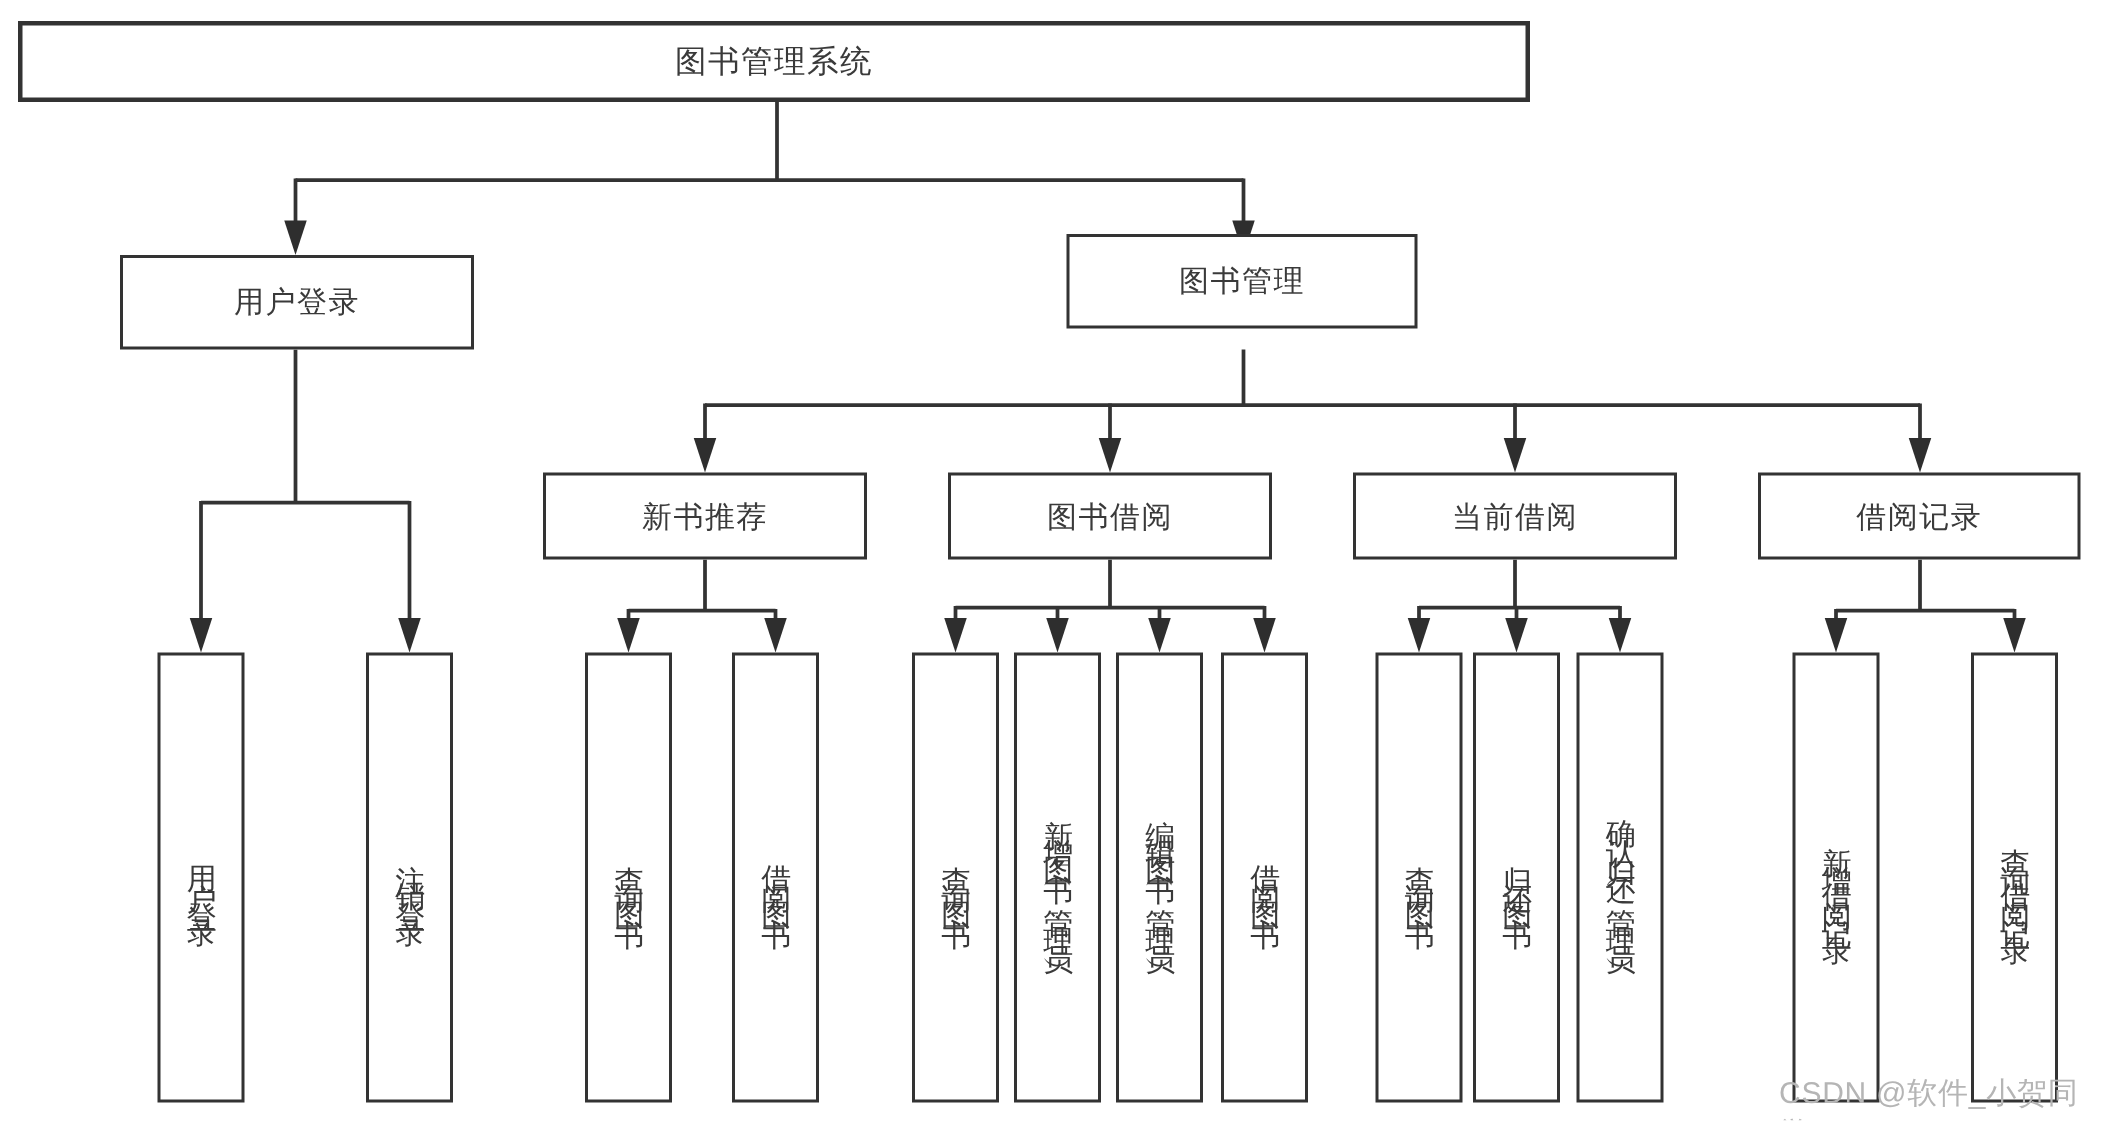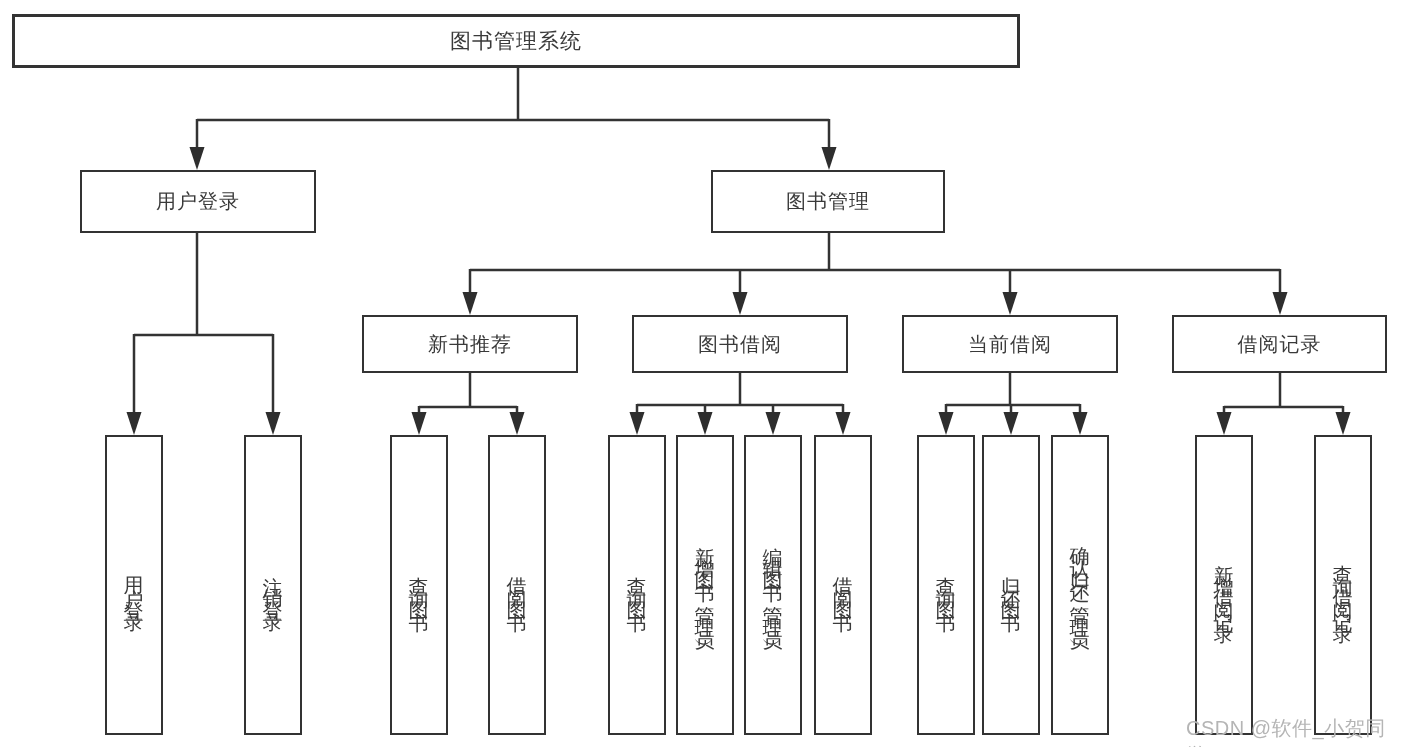--- a/index.html
+++ b/index.html
@@ -143,21 +143,21 @@
       <polygon points="1003.5,412 1018.5,412 1011,435"></polygon>
       <polygon points="1072.5,412 1087.5,412 1080,435"></polygon>
       <polygon points="1216.5,412 1231.5,412 1224,435"></polygon>
       <polygon points="1335.5,412 1350.5,412 1343,435"></polygon>
     </g>
   </svg>
 
   <div class="node root" style="left:12px; top:14px; width:1008px; height:54px;">图书管理系统</div>
 
   <div class="node" style="left:80px; top:170px; width:236px; height:63px;">用户登录</div>
-  <div class="node" style="left:711px; top:170px; width:234px; height:63px;font-family:Liberation Mono, monospace;">图书管理</div>
+  <div class="node" style="left:711px; top:156px; width:234px; height:63px;font-family:Liberation Mono, monospace;">图书管理</div>
 
   <div class="node" style="left:362px; top:315px; width:216px; height:58px;">新书推荐</div>
   <div class="node" style="left:632px; top:315px; width:216px; height:58px;">图书借阅</div>
   <div class="node" style="left:1172px; top:315px; width:215px; height:58px;">借阅记录</div>
   <div class="node" style="left:902px; top:315px; width:216px; height:58px;">当前借阅</div>
 
   <div class="leaf" style="left:105px;">
     <span>用户登录</span>
   </div>
   <div class="leaf" style="left:244px;">

